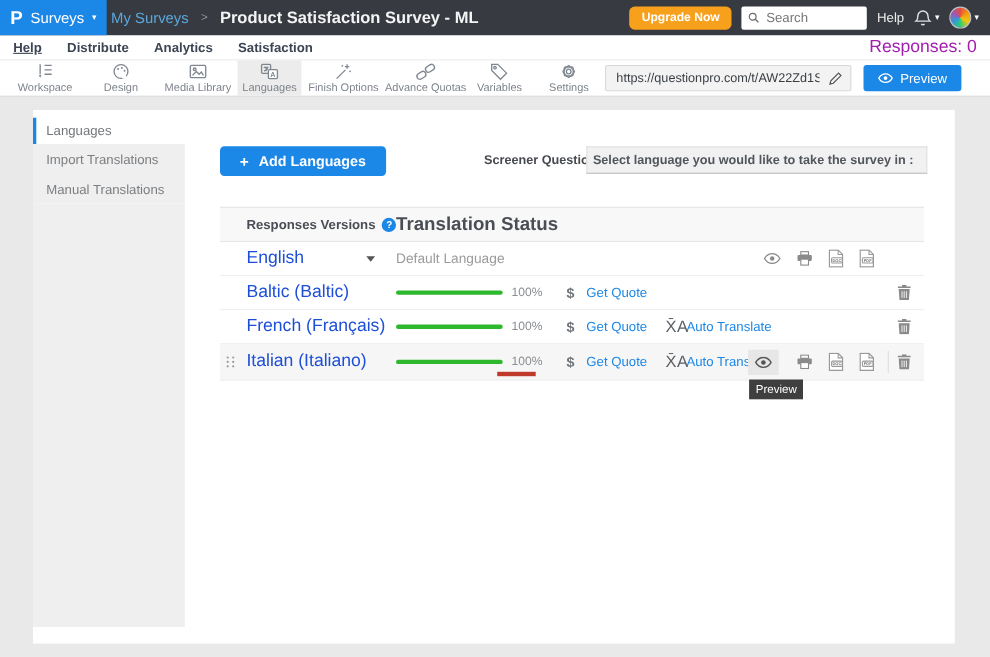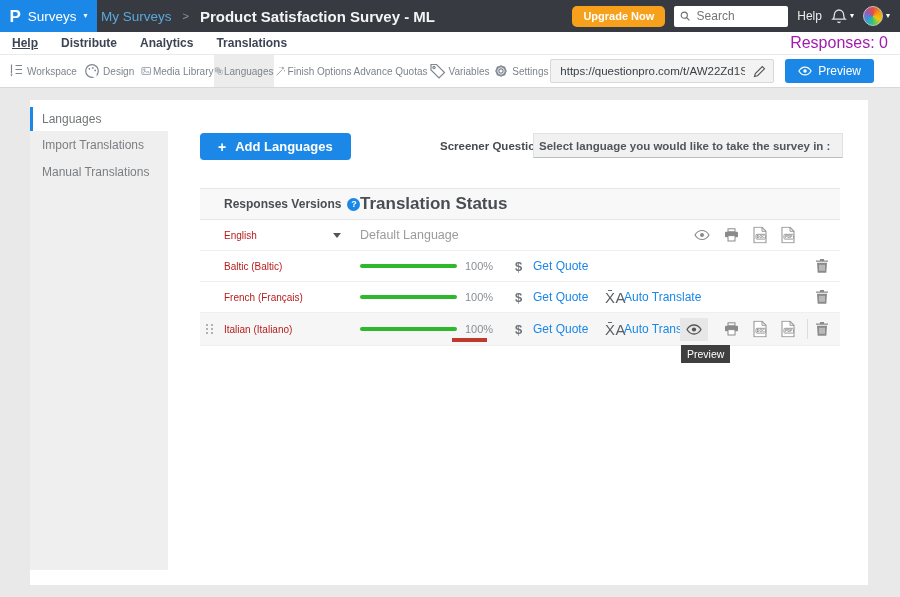--- a/index.html
+++ b/index.html
@@ -23,21 +23,21 @@
   .bell-wrap,.avatar-wrap{display:flex;align-items:center;gap:3px;cursor:pointer}
   .avatar{width:20px;height:20px;border-radius:50%;border:1px solid #bfc3c8;
     background:conic-gradient(#e74c3c,#f39c12,#f1c40f,#2ecc71,#3498db,#9b59b6,#e74c3c);}
   
   .navrow{position:absolute;top:32px;left:0;right:0;height:23px;background:#fff;display:flex;align-items:center;padding:0 12px;gap:23px;border-bottom:1px solid #eaeaea}
   .nav-item{font-size:12px;font-weight:700;color:#3c4553;cursor:pointer}
   .nav-item.active{text-decoration:underline}
   .responses{margin-left:auto;color:#a21caf;font-size:16px;cursor:pointer}
   
   .toolbar{position:absolute;top:55px;left:0;right:0;height:33px;background:#fff;border-bottom:1px solid #d8d8d8;display:flex;align-items:stretch;padding-left:6px}
-  .tab{display:flex;flex-direction:row;align-items:center;justify-content:center;gap:1px;cursor:pointer}
+  .tab{display:flex;flex-direction:column;align-items:center;justify-content:center;gap:1px;cursor:pointer}
   .tab.active{background:#ececec}
   .tab svg{stroke:#7f8690;fill:none;stroke-width:1.2}
   .tab-label{font-size:10px;color:#7e848c;white-space:nowrap}
   .url-wrap{margin-left:auto;display:flex;align-items:center;gap:11px;padding-right:26px}
   .url-box{width:224px;height:24px;background:#f3f3f3;border:1px solid #d8d8d8;border-radius:2px;display:flex;align-items:center;padding:0 7px;gap:6px}
   .url-box input{flex:1;border:none;background:transparent;font-size:11.5px;color:#3a3f44;outline:none;font-family:inherit}
   .preview-btn{height:24px;background:#1b87e6;color:#fff;border:none;border-radius:3px;font-size:12px;display:flex;align-items:center;gap:6px;padding:0 13px;font-family:inherit;cursor:pointer}
   
   .card{position:absolute;top:100px;left:30px;width:838px;height:485px;background:#fff}
   .rail{position:absolute;top:0;left:0;width:138px;height:470px;display:flex;flex-direction:column;padding-top:7px}
@@ -50,21 +50,21 @@
   .screener-label{position:absolute;left:272px;top:40px;font-size:11.5px;font-weight:700;color:#474b50}
   .screener-box{position:absolute;left:365px;top:33px;width:310px;height:25px;background:#f1f1f1;border:1px solid #e2e2e2;border-bottom-color:#bdbdbd;display:flex;align-items:center;padding-left:5px;font-size:11.5px;font-weight:700;color:#51565c;cursor:pointer}
   
   .table{position:absolute;left:32px;top:88px;width:640px}
   .thead{height:32px;background:#f8f8f8;border-top:1px solid #e6e6e6;border-bottom:1px solid #e6e6e6;position:relative;display:flex;align-items:center}
   .th1{margin-left:24px;font-size:12px;font-weight:700;color:#4a4e54;display:flex;gap:6px;align-items:center}
   .qmark{width:13px;height:13px;border-radius:50%;background:#1b87e6;color:#fff;font-size:9px;font-weight:700;display:flex;align-items:center;justify-content:center;cursor:pointer}
   .th2{position:absolute;left:160px;font-size:17px;font-weight:700;color:#4a4e54}
   .row{position:relative;height:31px;border-bottom:1px solid #efefef}
   .row.hovered{background:#f6f6f6;height:33px}
-  .lang{position:absolute;left:24px;top:50%;transform:translateY(-50%);font-size:10px;color:#b91c1c}
+  .lang{position:absolute;left:24px;top:50%;transform:translateY(-50%);font-size:16px;color:#1d4ed8}
   .dd-caret{position:absolute;left:133px;top:50%;margin-top:-2px;width:0;height:0;border-left:4px solid transparent;border-right:4px solid transparent;border-top:5px solid #555;cursor:pointer}
   .c2{position:absolute;left:160px;right:0;top:0;bottom:0}
   .status{position:absolute;left:0;top:50%;transform:translateY(-50%);font-size:12.5px;color:#9b9b9b}
   .pbar{position:absolute;left:0;top:50%;margin-top:-2px;width:97px;height:4px;border-radius:2px;background:#2eb82e}
   .pct{position:absolute;left:105px;top:50%;transform:translateY(-50%);font-size:11px;color:#8a8e93}
   .dollar{position:absolute;left:155px;top:50%;transform:translateY(-50%);font-size:13px;font-weight:700;color:#6f747a}
   .quote{position:absolute;left:173px;top:50%;transform:translateY(-50%);font-size:12px;color:#1b87e6;cursor:pointer}
   .tr-glyph{position:absolute;left:245px;top:50%;transform:translateY(-50%);font-size:15px;font-weight:400;color:#5b6066;letter-spacing:.5px}
   .auto{position:absolute;left:264px;top:50%;transform:translateY(-50%);font-size:12px;color:#1b87e6;cursor:pointer}
   .icon-btn{position:absolute;top:50%;transform:translateY(-50%);cursor:pointer;display:flex;align-items:center}
@@ -111,21 +111,21 @@
       <span class="avatar"></span>
       <span class="caret">▾</span>
     </div>
   </div>
 </header>
 
 <nav class="navrow">
   <span class="nav-item active">Help</span>
   <span class="nav-item">Distribute</span>
   <span class="nav-item">Analytics</span>
-  <span class="nav-item">Translations</span>
+  <span class="nav-item">Satisfaction</span>
   <span class="responses">Responses: 0</span>
 </nav>
 
 <div class="toolbar">
   <div class="tab" style="width:72px">
     <svg width="20" height="18" viewBox="0 0 20 18">
         <path d="M5.5 2.5v9"></path>
         <path d="M4.4 12.2l1.1 2.6 1.1-2.6z" fill="#7f8690" stroke="none"></path>
         <path d="M9.5 3.5H16M9.5 7.5H16M9.5 11.5H16"></path>
       </svg>

